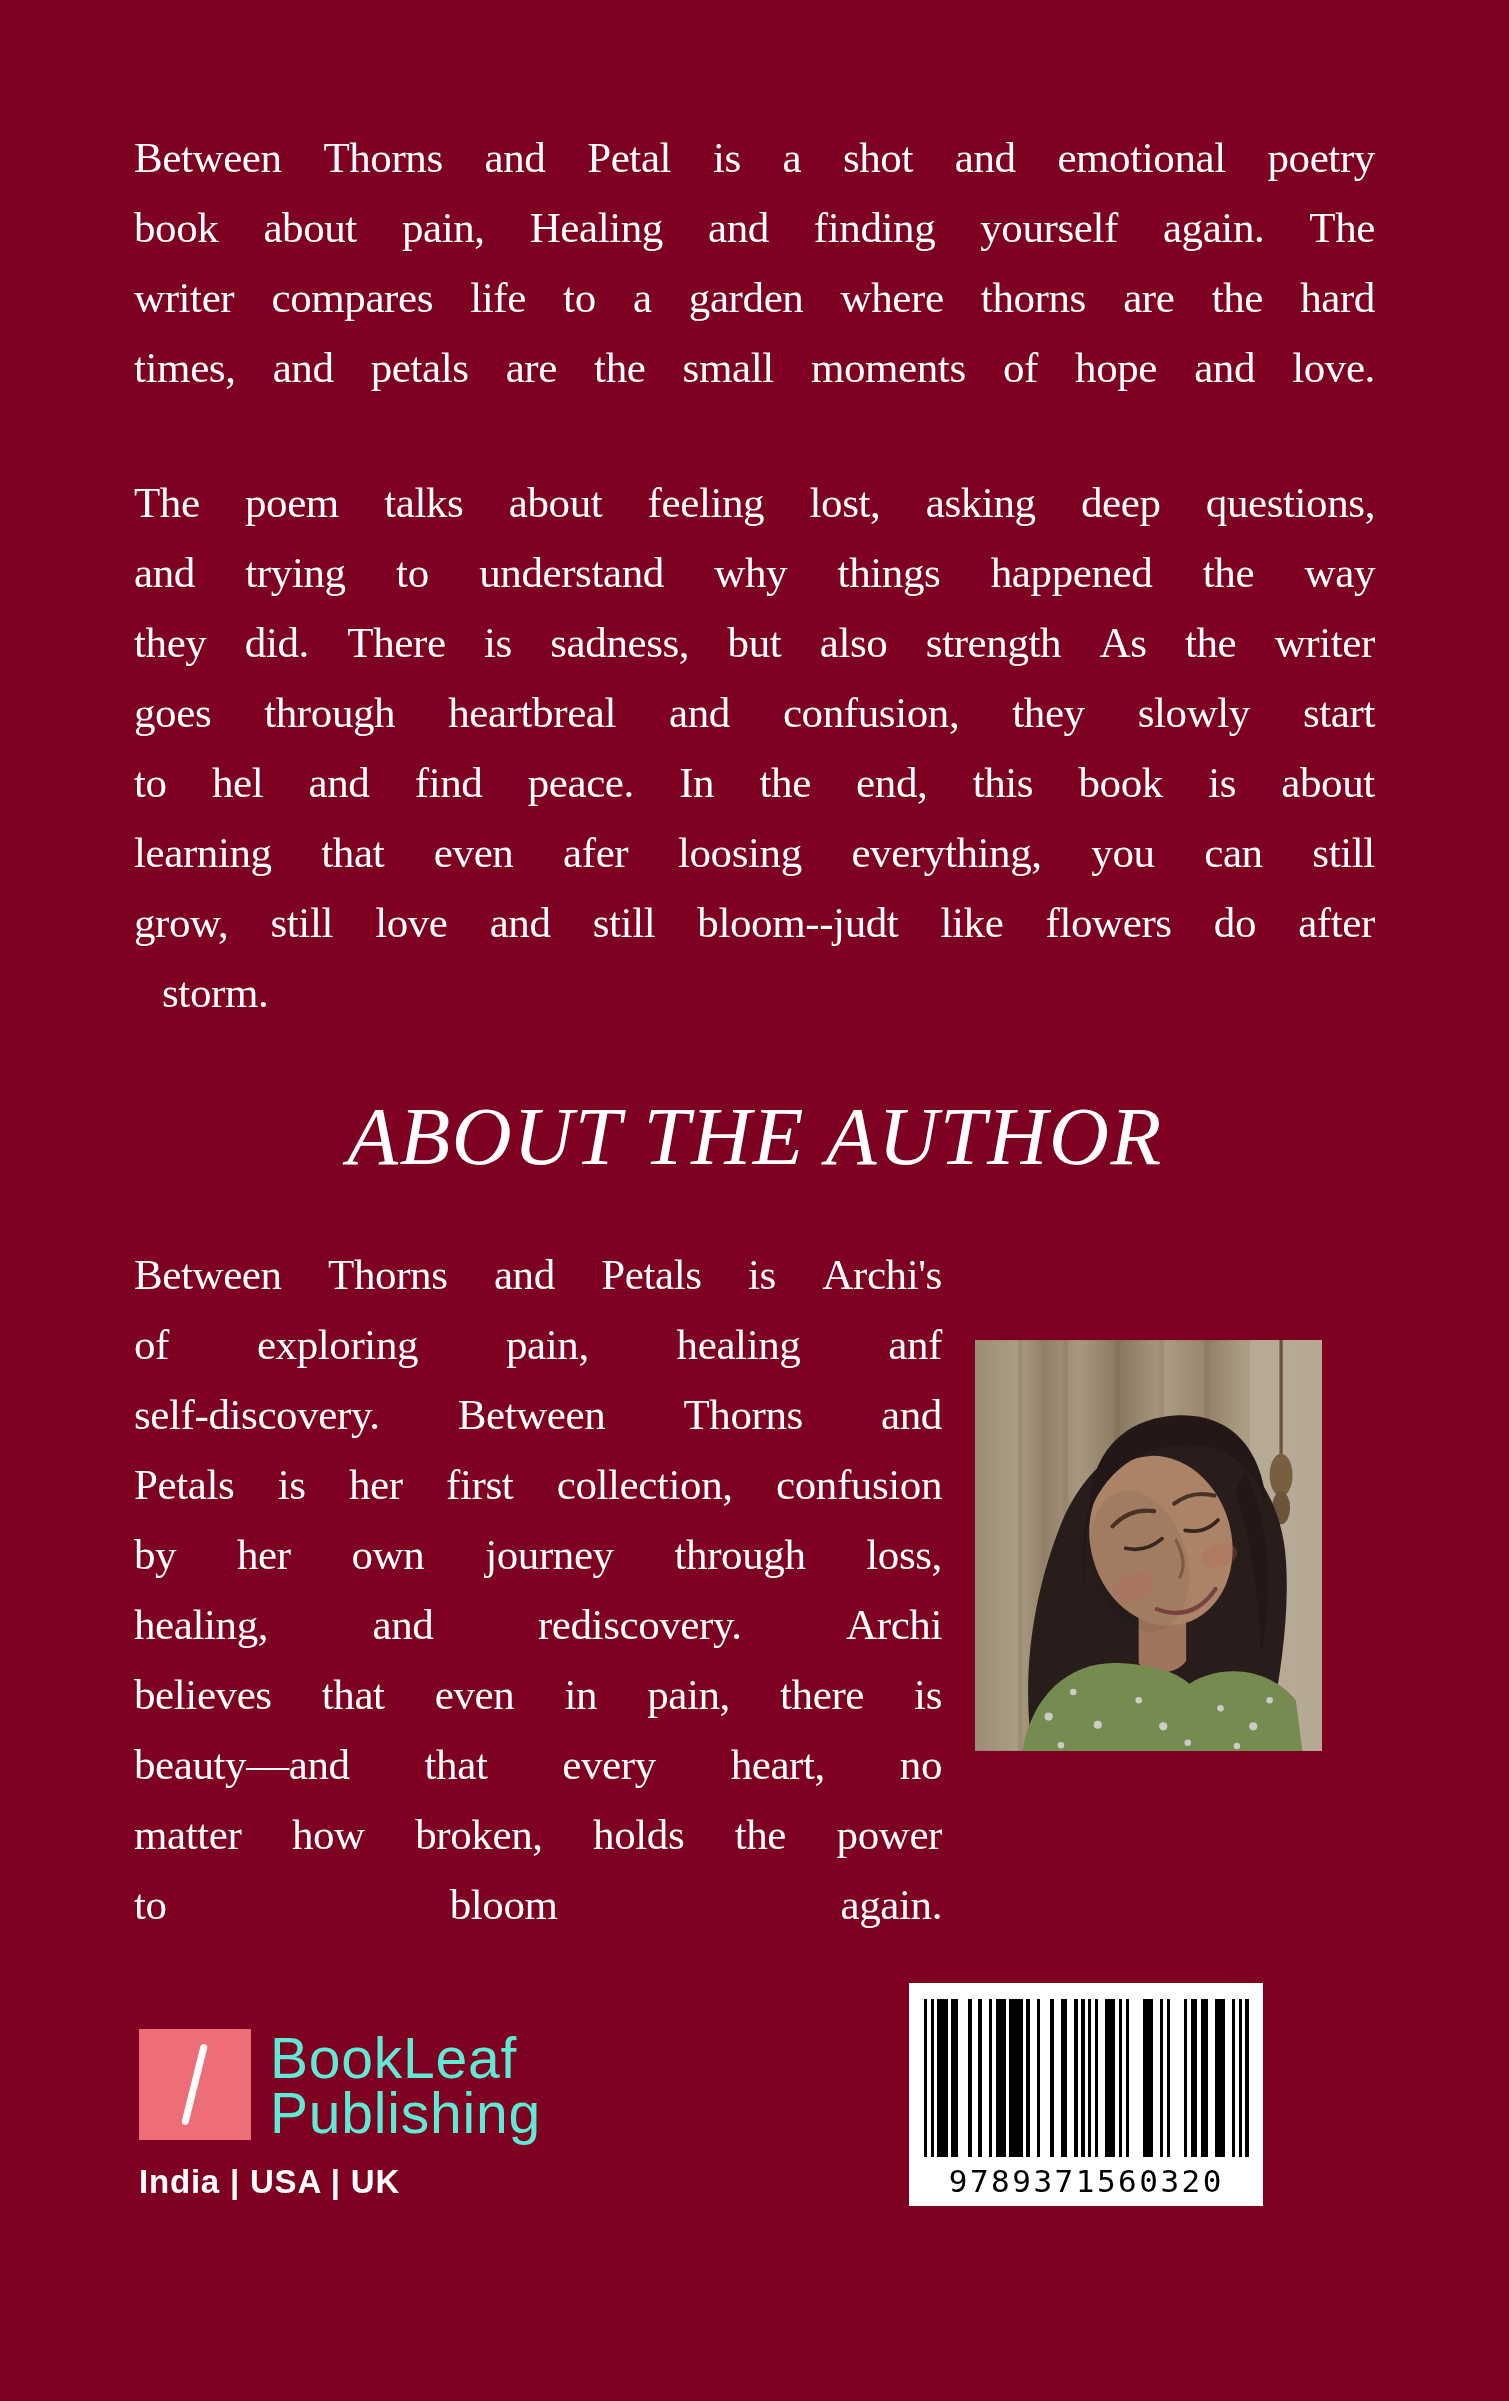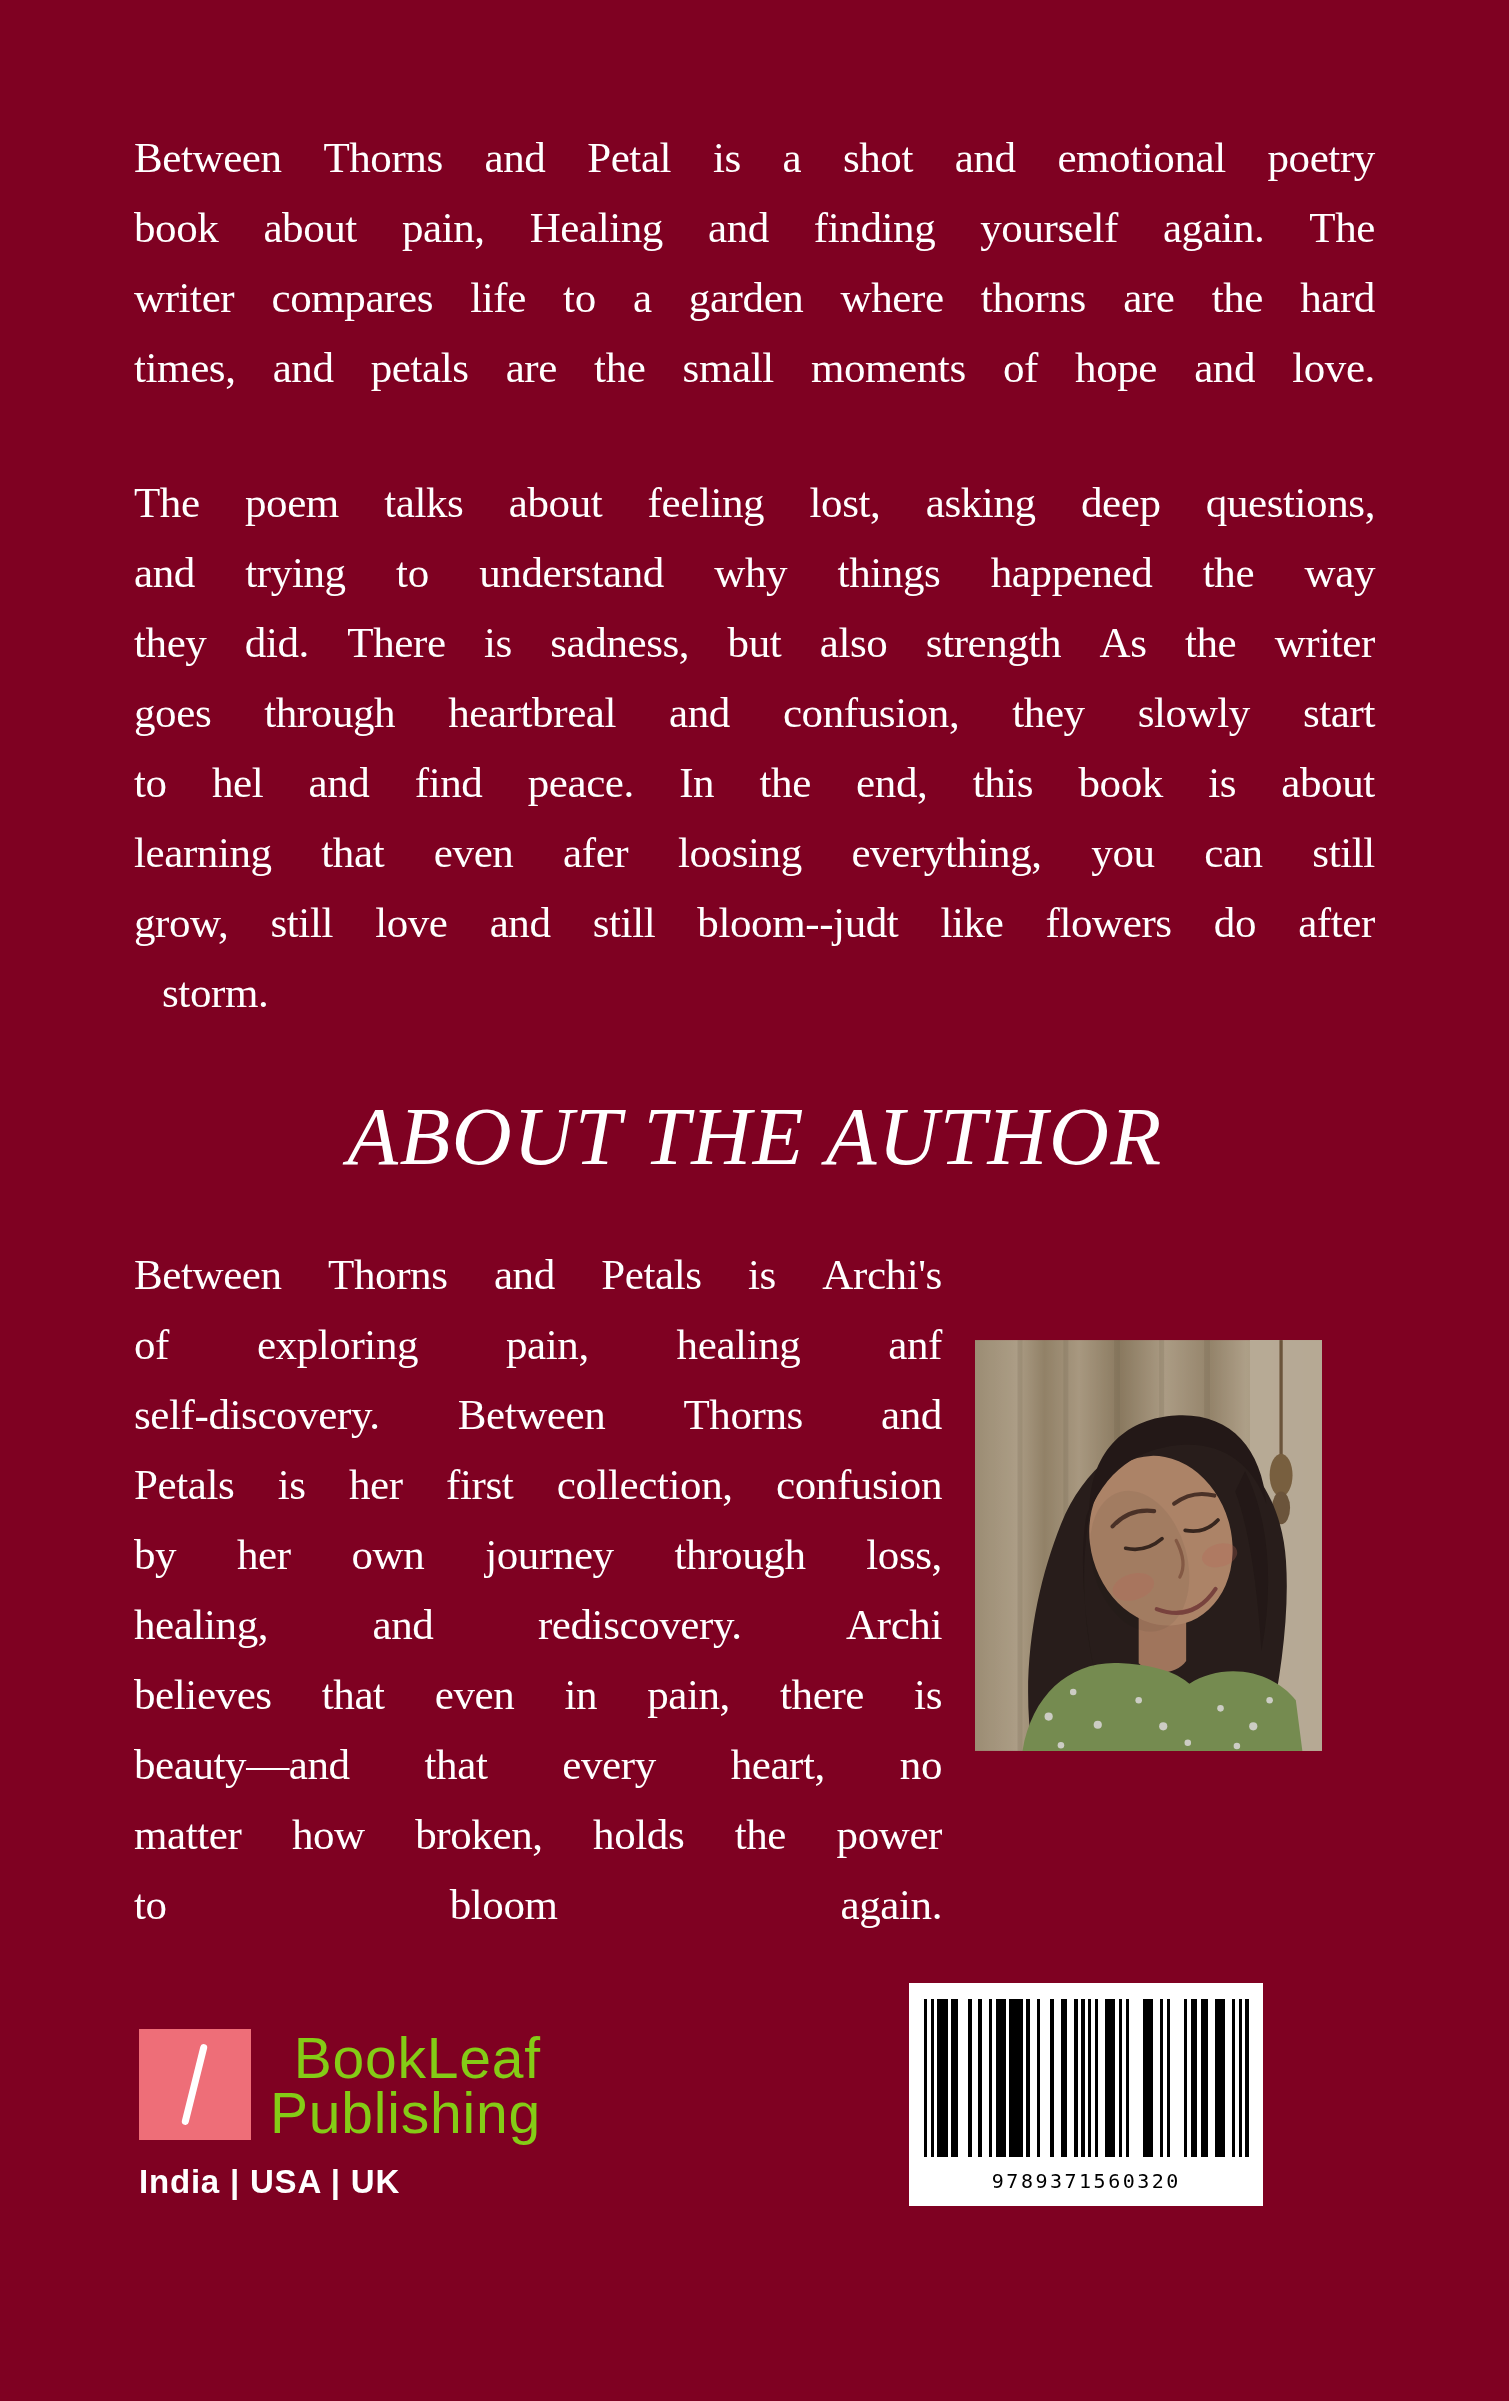--- a/index.html
+++ b/index.html
@@ -37,41 +37,41 @@
   
   .logo-square{
     position:absolute;left:139px;top:2029px;width:112px;height:111px;
     background:var(--accent);
     display:flex;align-items:center;justify-content:center;
   }
   .slash{width:7.4px;height:83px;background:#fff;border-radius:4.1px;transform:rotate(14deg);}
   .logo-text{
     position:absolute;left:270px;top:2031px;
     font-family:"Liberation Sans", sans-serif;font-weight:300;
-    font-size:57px;line-height:55px;letter-spacing:0.8px;color:#84cc16;text-align:right;
+    font-size:57px;line-height:55px;letter-spacing:0.8px;color:#5eead4;
   }
   .regions{
     position:absolute;left:139px;top:2164px;width:411px;
     text-align:left;font-family:"Liberation Sans", sans-serif;font-weight:700;
     font-size:33px;line-height:36px;letter-spacing:0.8px;color:#fff;
   }
   
   .barcode{
     position:absolute;left:909px;top:1983px;width:354px;height:223px;
     background:#ffffff;box-sizing:border-box;
     padding:15.5px 14px 0 14.7px;
     display:flex;flex-direction:column;
   }
   .bars{height:158px;display:flex;}
   .bars .m1{flex:1;background:#000;}
   .bars .m0{flex:1;background:#fff;}
   .isbn{
     flex:1;display:flex;align-items:center;justify-content:center;
     font-family:"DejaVu Sans Mono", monospace;
-    font-size:20px;letter-spacing:2.5px;color:#000;
+    font-size:31px;letter-spacing:2.5px;color:#000;
   }
 </style>
 </head>
 <body>
 
 <div class="cover">
 
   <div class="para" id="para1">
       <div class="jline">
         <span>Between</span>

